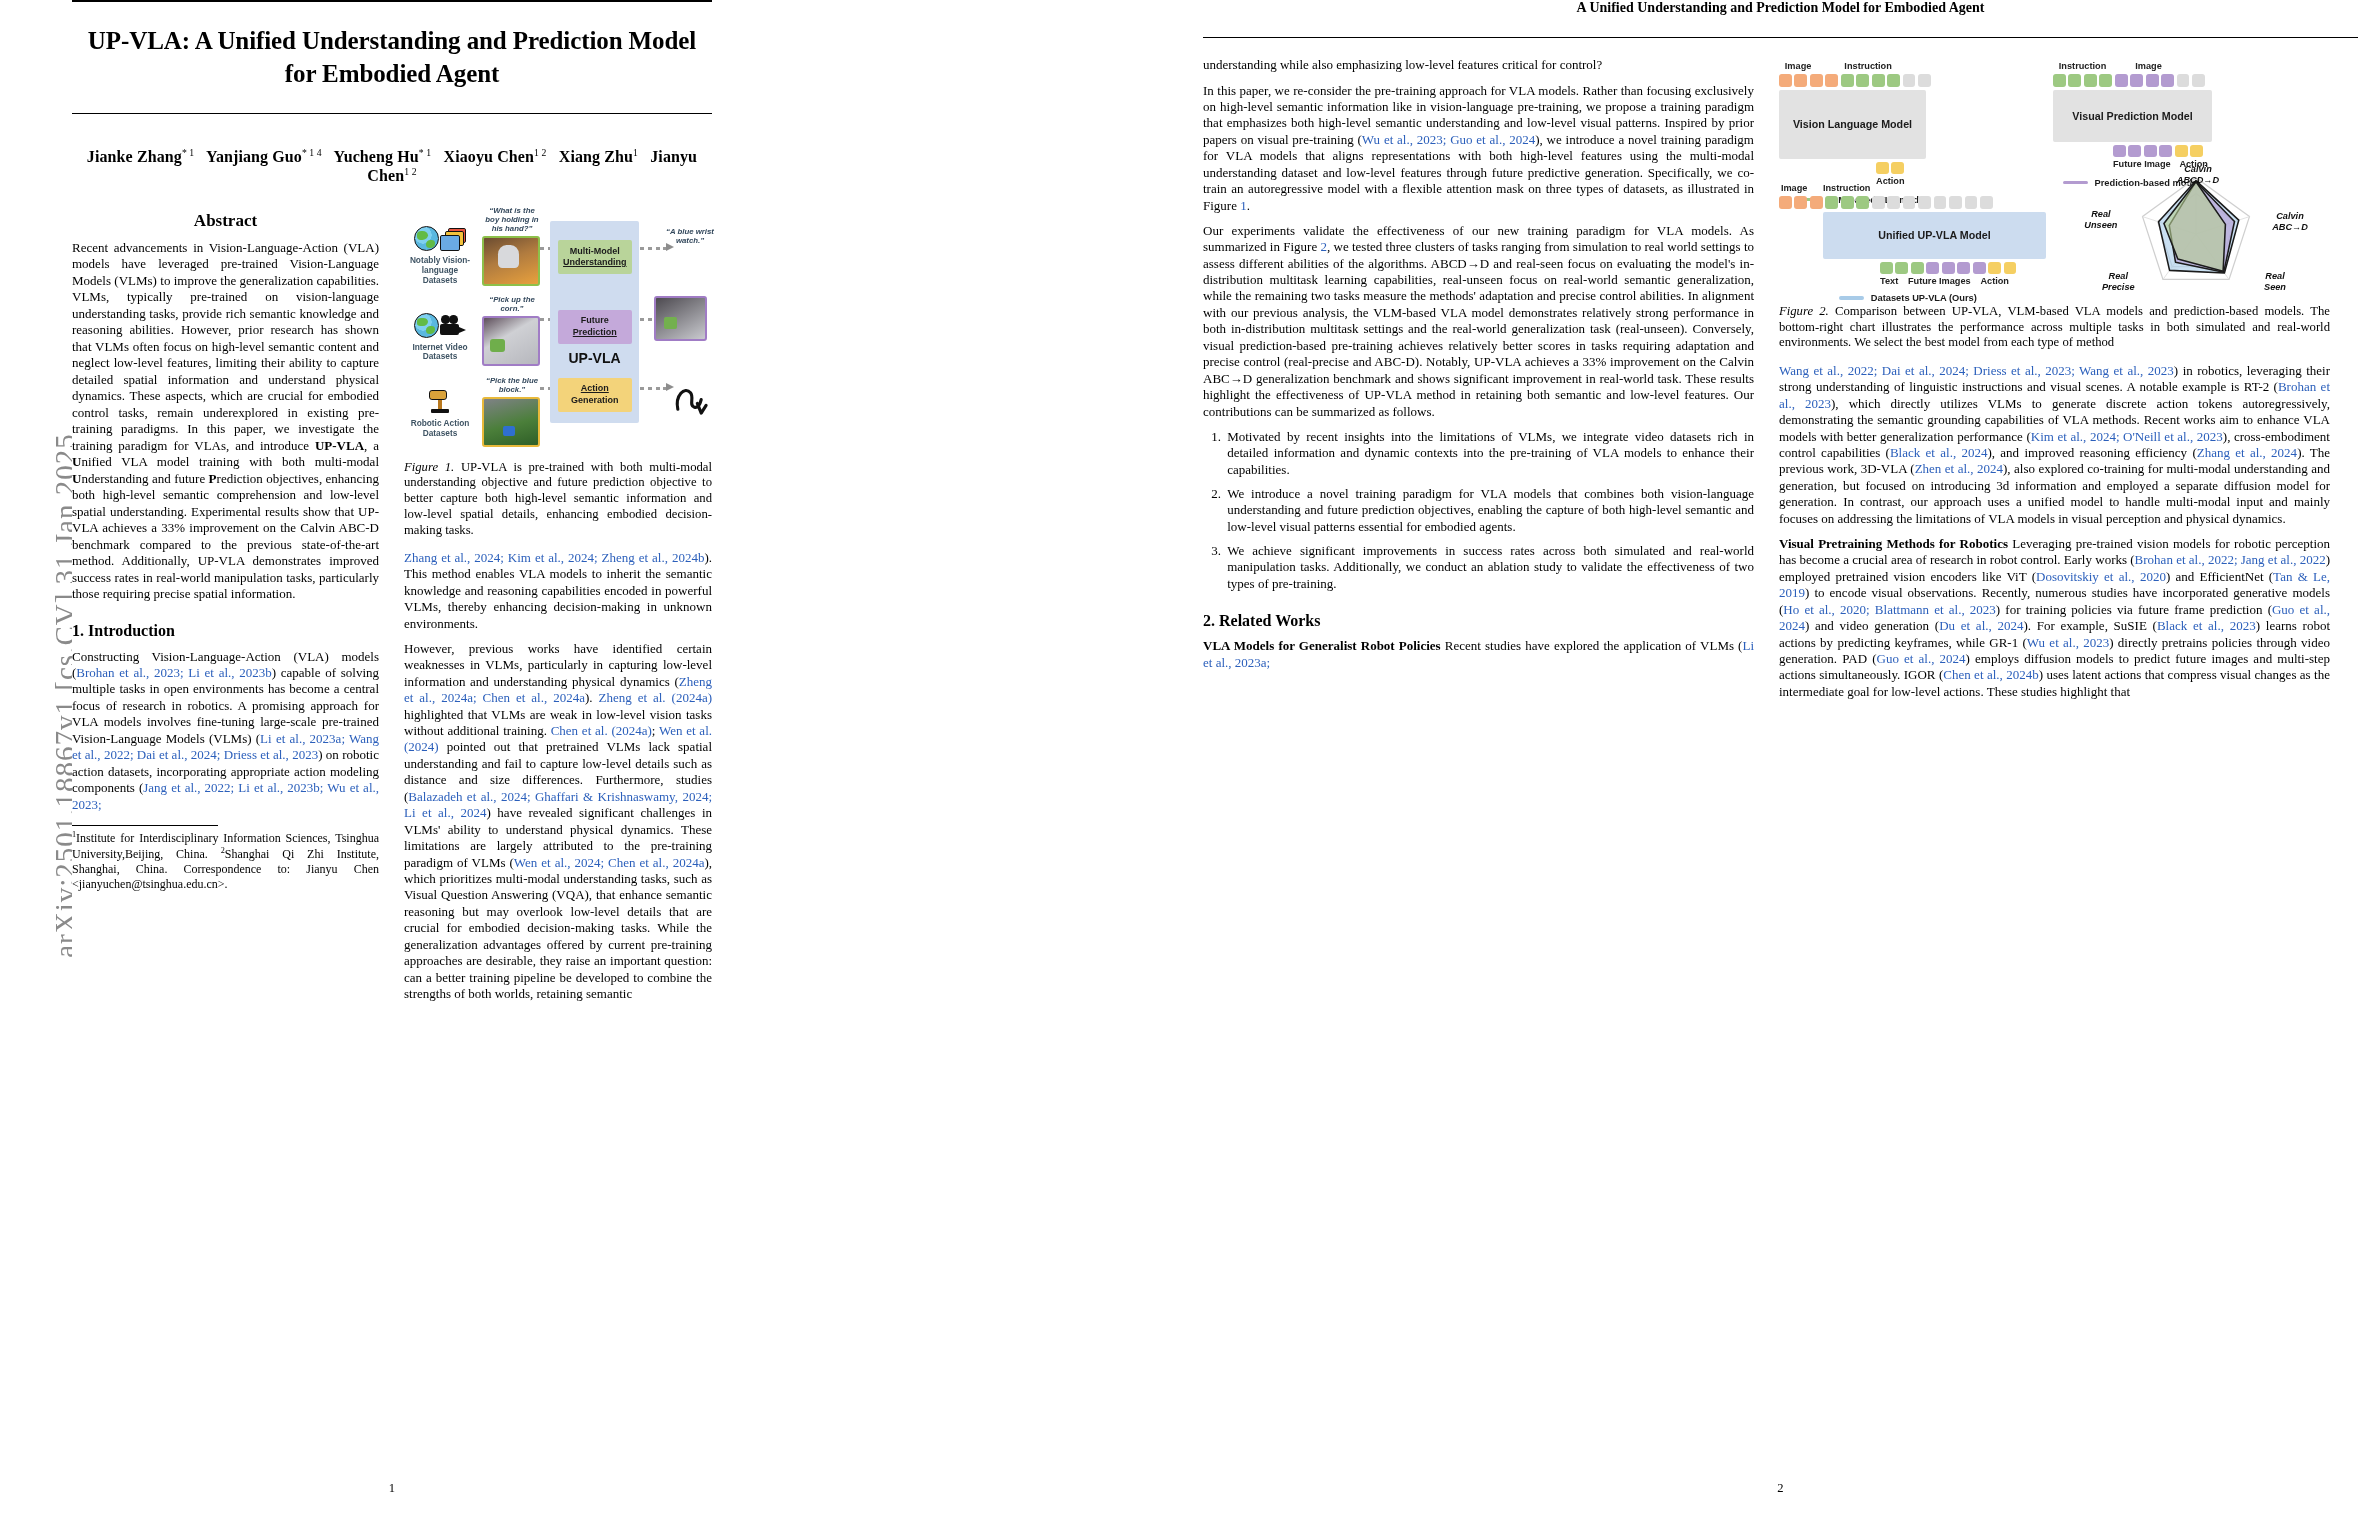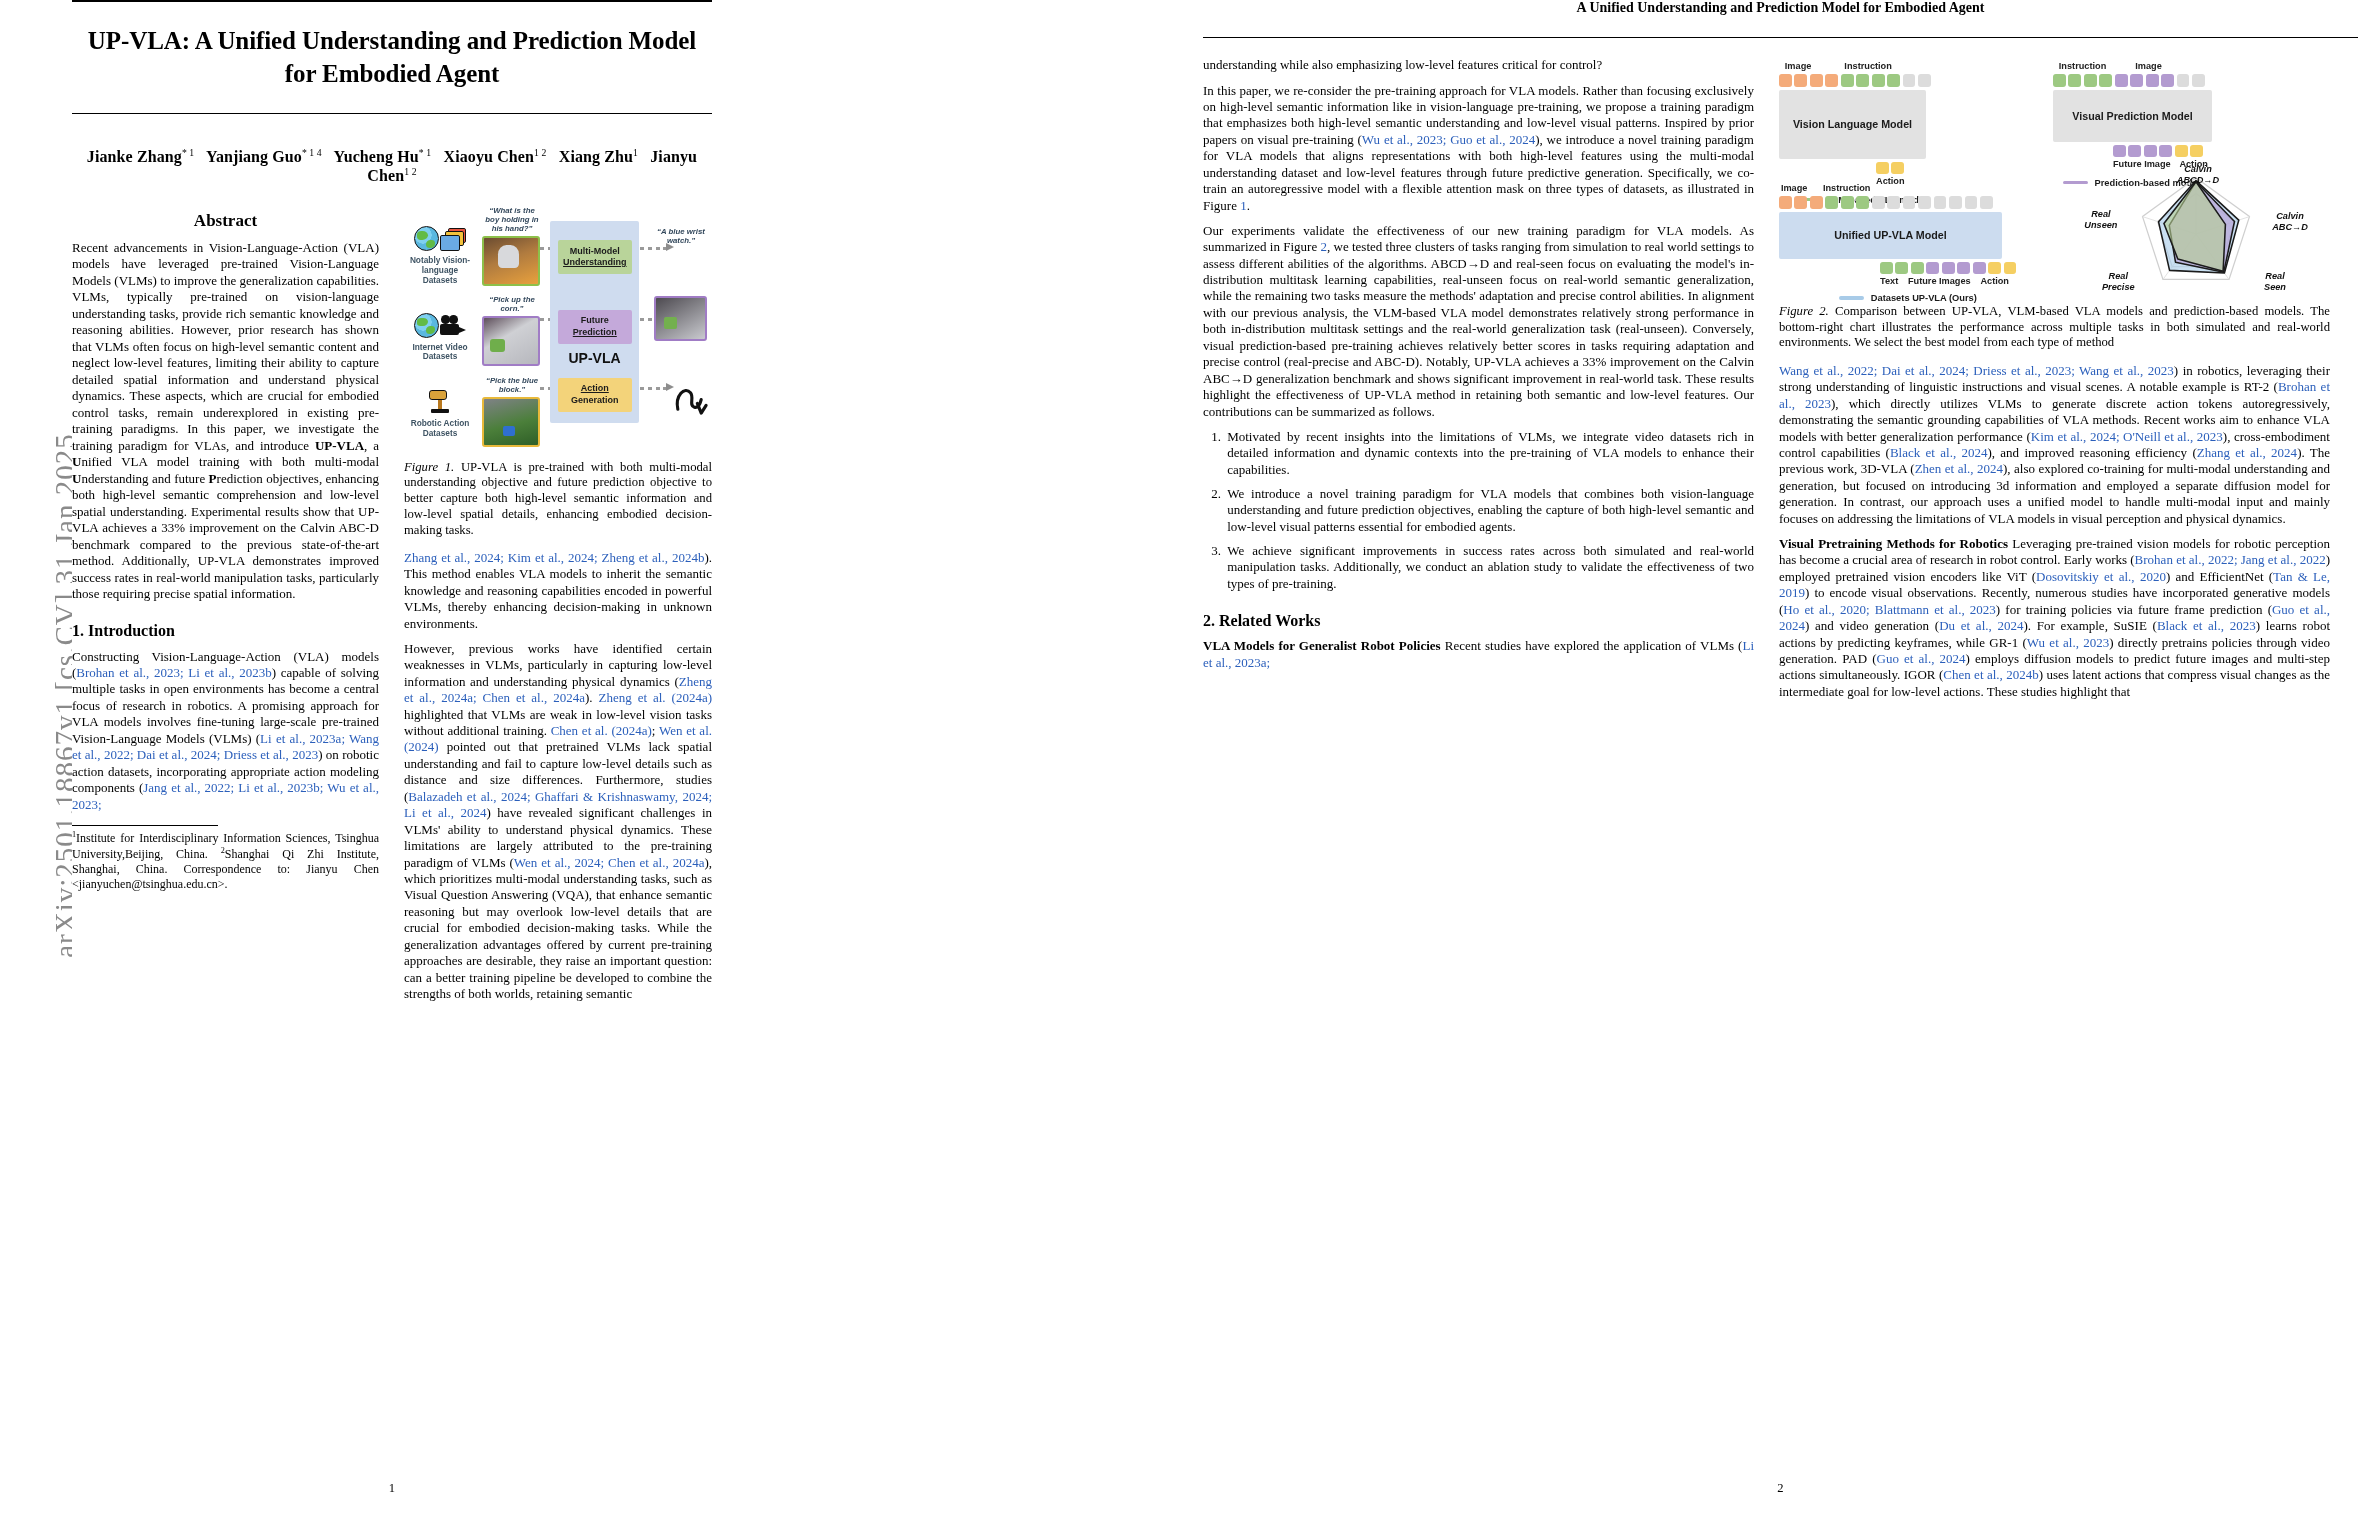--- a/index.html
+++ b/index.html
@@ -281,21 +281,21 @@
             </div>
           </div>
 
           <div class="dots" style="left:236px;top:40px;width:27px;"></div>
           <div class="arrowh" style="left:262px;top:36px;"></div>
           <div class="dots" style="left:236px;top:111px;width:27px;"></div>
           <div class="arrowh" style="left:262px;top:107px;"></div>
           <div class="dots" style="left:236px;top:180px;width:27px;"></div>
           <div class="arrowh" style="left:262px;top:176px;"></div>
 
-          <div class="outq" style="left:248px;top:21.3px;">“A blue wrist watch.”</div>
+          <div class="outq" style="left:257px;top:21.3px;">“A blue wrist watch.”</div>
           <div class="outthumb o-b" style="left:250px;top:89px;border:2.4px solid #a07cc5;width:49px;height:41px;"></div>
           <svg class="squiggle" viewBox="0 0 40 40">
             <path d="M7,30 C4,16 14,6 20,13 C24,18 18,26 24,28 C28,29 30,24 31,20" fill="none" stroke="#111" stroke-width="3.2" stroke-linecap="round"></path>
             <path d="M27,24 L31,34 L36,26" fill="none" stroke="#111" stroke-width="3.2" stroke-linecap="round" stroke-linejoin="round"></path>
           </svg>
         </div>
 
         <p class="caption"><i>Figure 1.</i> UP-VLA is pre-trained with both multi-modal understanding objective and future prediction objective to better capture both high-level semantic information and low-level spatial details, enhancing embodied decision-making tasks.</p>
 
         <p class="body"><span class="cite">Zhang et al., 2024; Kim et al., 2024; Zheng et al., 2024b</span>). This method enables VLA models to inherit the semantic knowledge and reasoning capabilities encoded in powerful VLMs, thereby enhancing decision-making in unknown environments.</p>
@@ -410,21 +410,21 @@
                 <i class="tok g"></i>
               <i class="tok gr"></i>
                 <i class="tok gr"></i>
                 <i class="tok gr"></i>
                 <i class="tok gr"></i>
               <i class="tok gr"></i>
                 <i class="tok gr"></i>
                 <i class="tok gr"></i>
                 <i class="tok gr"></i>
             </div>
-            <div class="modelbox blue" style="width:223px;height:47px;margin-top:2.9px;">Unified UP-VLA Model</div>
+            <div class="modelbox blue" style="width:223px;height:47px;margin-top:2.9px;margin-left:44px;">Unified UP-VLA Model</div>
             <div class="tok-row" style="margin-top:2.9px;margin-left:101px;">
               <i class="tok g"></i>
                 <i class="tok g"></i>
                 <i class="tok g"></i>
               <i class="tok p"></i>
                 <i class="tok p"></i>
                 <i class="tok p"></i>
                 <i class="tok p"></i>
               <i class="tok y"></i>
                 <i class="tok y"></i>

